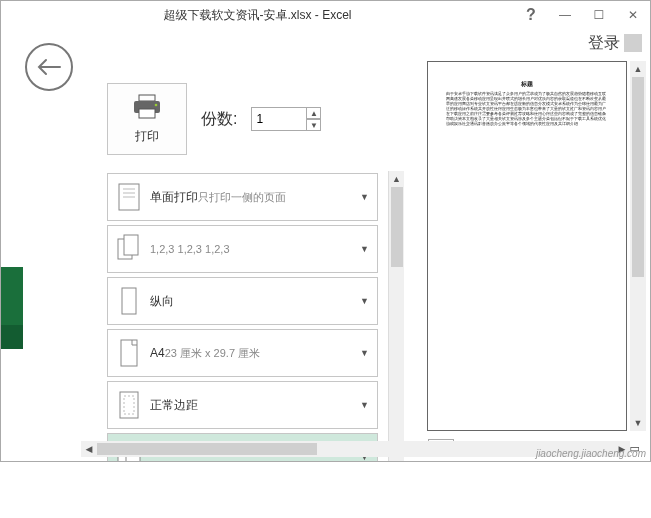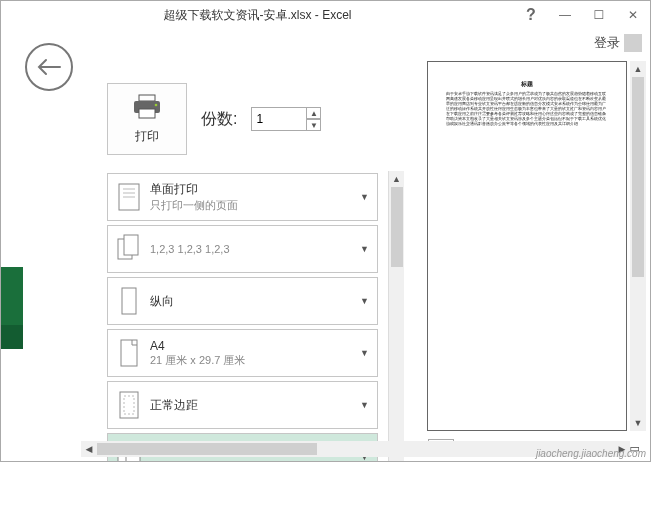--- a/index.html
+++ b/index.html
@@ -5,21 +5,21 @@
   * { box-sizing: border-box; }
   body { margin: 0; font-family: "Microsoft YaHei", "Segoe UI", sans-serif; background: #fff; overflow: hidden; }
   .app { width: 651px; height: 462px; position: relative; border: 1px solid #aaa; display: flex; flex-direction: column; background: #fff; }
 
   .titlebar { height: 28px; background: #fff; display: flex; align-items: center; }
   .titlebar-title { flex: 1; text-align: center; font-size: 12px; color: #333; }
   .titlebar-controls { display: flex; align-items: center; }
   .titlebar-btn { width: 34px; height: 28px; display: flex; align-items: center; justify-content: center; color: #666; font-family: "Segoe MDL2 Assets", Arial; font-size: 12px; }
   .help-icon { font-size: 16px; font-weight: bold;}
 
-  .userrow { height: 28px; display: flex; justify-content: flex-end; align-items: center; padding-right: 8px; font-size: 13px; color: #444; gap:4px;}
+  .userrow { height: 28px; display: flex; justify-content: flex-end; align-items: center; padding-right: 8px; font-size: 16px; color: #444; gap:4px;}
   .avatar { width: 18px; height: 18px; background: #d0d0d0; border-radius: 0; display:inline-block;}
 
   .body-row { flex: 1; display: flex; overflow: hidden; }
 
   .green-strip { width: 22px; background: #fff; position: relative; }
   .green-active { position: absolute; left:0; top: 210px; width: 22px; height: 60px; background: #1a6f3b; }
   .green-hover { position: absolute; left:0; top: 268px; width: 22px; height: 24px; background: #135c31; }
 
   .back-circle { position: absolute; left: 24px; top: 42px; width: 48px; height: 48px; border: 2px solid #777; border-radius: 50%; display: flex; align-items: center; justify-content: center; color: #777; font-size: 22px; }
 
@@ -37,21 +37,21 @@
   .copies-input { width: 56px; height: 24px; border: 1px solid #aaa; font-size: 12px; text-align: left; padding: 0 4px; outline:none;}
   .spinner { display:flex; flex-direction:column;}
   .spinner div { width: 14px; height: 12px; border: 1px solid #aaa; border-left:none; font-size: 8px; display:flex; align-items:center; justify-content:center; color:#555;}
 
   .options-area { display: flex; margin-top: 16px; flex: 1; }
   .options { flex: 1; display: flex; flex-direction: column; padding-right: 4px;}
   .option { display: flex; align-items: center; border: 1px solid #c6c6c6; background:#fff; margin: 2px 6px 2px 24px; height: 48px; padding: 0 6px; position:relative;}
   .option.highlight { background: #cfe8dc; }
   .option .icn { width: 30px; height: 36px; display:flex; align-items:center; justify-content:center; }
   .option .icn svg { width:26px; height:32px;}
-  .option .txt { display:flex; flex-direction:column; margin-left:6px; font-size:12px; }
+  .option .txt { display:flex; flex-direction:row; margin-left:6px; font-size:12px;align-items:center; }
   .option .txt .line1 { color:#333; }
   .option .txt .line2 { color:#888; font-size:11px;}
   .option .chev { position:absolute; right:8px; top:50%; transform:translateY(-50%); font-size:9px; color:#555;}
 
   .options-scroll { width: 16px; background:#f0f0f0; border-left:1px solid #dcdcdc; position:relative;}
   .options-scroll .up, .options-scroll .dn { position:absolute; left:0; width:100%; height:16px; display:flex; align-items:center; justify-content:center; font-size:9px; color:#555;}
   .options-scroll .up { top:0;} .options-scroll .dn { bottom:0;}
   .options-scroll .thumb { position:absolute; left:2px; width:12px; background:#cfcfcf;}
 
   .pagesetup { display:flex; justify-content:flex-end; padding: 6px 14px 0 0; font-size:12px;}
@@ -182,21 +182,21 @@
           </div>
           <div class="option">
             <div class="icn">
                 <svg viewBox="0 0 26 32">
                   <rect x="5" y="3" width="16" height="26" fill="#fff" stroke="#888"></rect>
                   <path d="M16 3 v5 h5" fill="none" stroke="#888"></path>
                 </svg>
               </div>
             <div class="txt">
                 <span class="line1">A4</span>
-                <span class="line2">21 厘米 x 29.7 厘米</span>
+                <span class="line2">23 厘米 x 29.7 厘米</span>
               </div>
             <span class="chev">▼</span>
           </div>
           <div class="option">
             <div class="icn">
                 <svg viewBox="0 0 26 32">
                   <rect x="4" y="3" width="18" height="26" fill="#fff" stroke="#888"></rect>
                   <rect x="8" y="7" width="10" height="18" fill="none" stroke="#bbb" stroke-dasharray="2 2"></rect>
                 </svg>
               </div>

